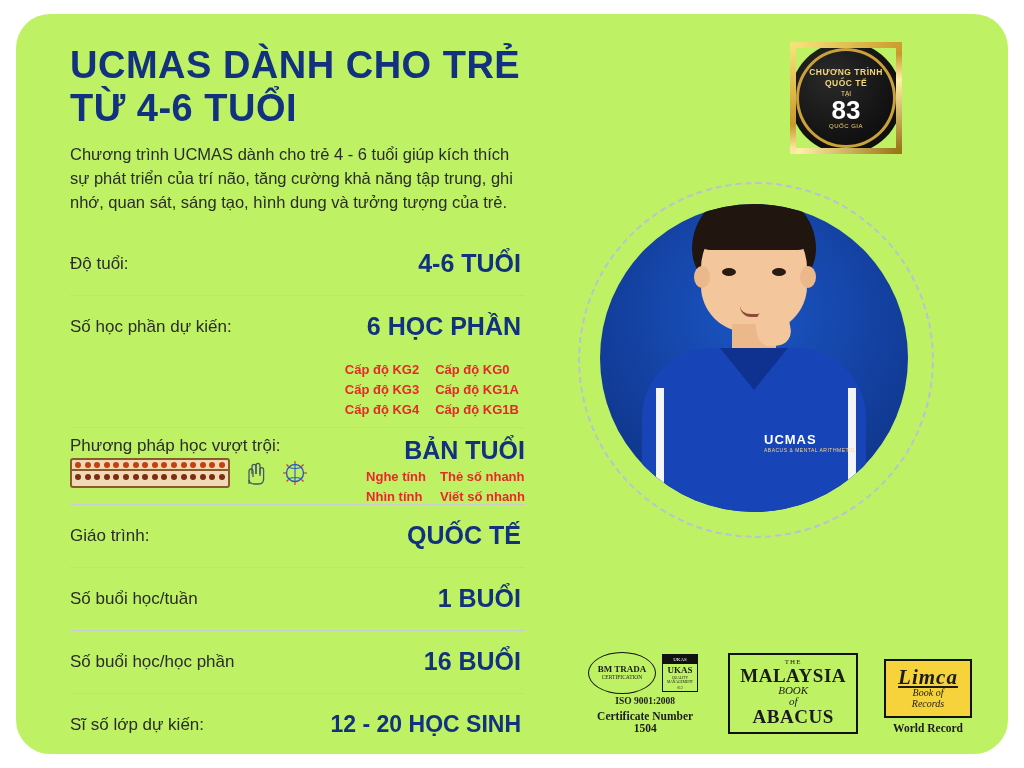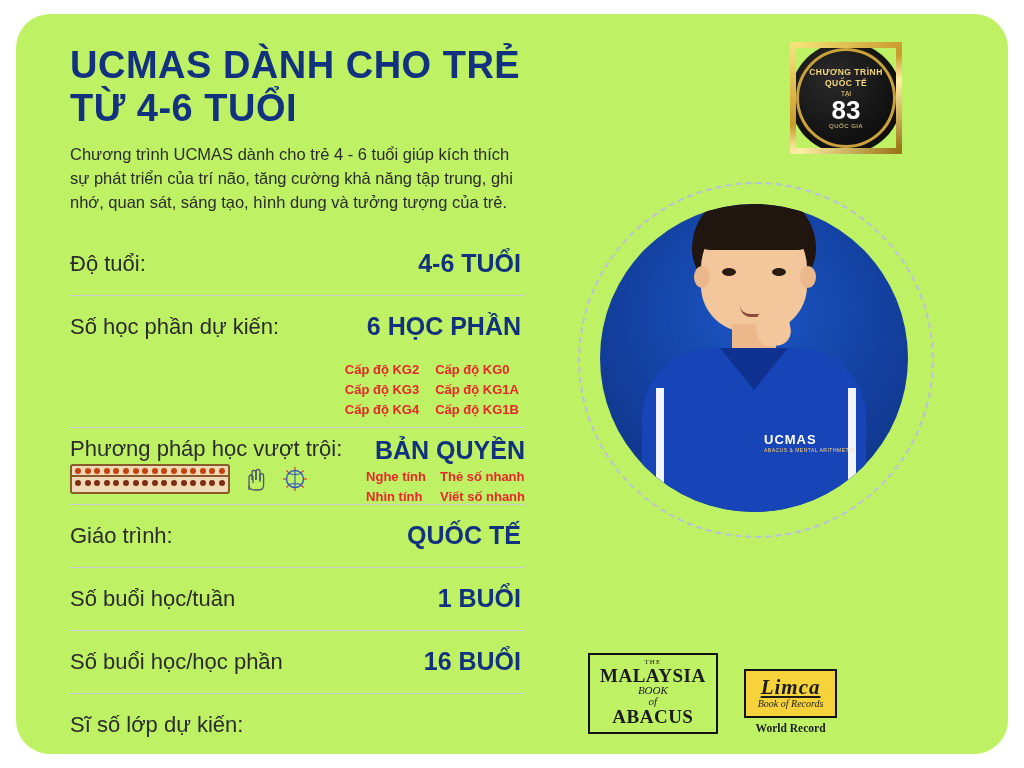--- a/index.html
+++ b/index.html
@@ -62,21 +62,21 @@
     display: flex;
     align-items: center;
     justify-content: space-between;
     border-top: 1px solid #c9ccd2;
     min-height: 50px;
     padding: 6px 4px 6px 0;
   }
   .row.first { border-top: none; }
   .row-label {
     color: #2b2b2b;
-    font-size: 22px;
+    font-size: 17px;
     white-space: nowrap;
   }
   .row-value {
     color: #12317f;
     font-size: 25px;
     font-weight: bold;
     white-space: nowrap;
     text-align: right;
   }
   .row-value.small { font-size: 23px; }
@@ -551,21 +551,21 @@
                       <path d="M24 15 L27 15"></path>
                     <path d="M6.5 23.5 L8.5 21.5"></path>
                       <path d="M23.5 23.5 L21.5 21.5"></path>
                       <path d="M15 24 L15 27"></path>
                   </g>
                 </svg>
               </span>
             </div>
           </div>
           <div class="method-right">
-            <span class="row-value">BẢN QUYỀN</span>
+            <span class="row-value">BẢN TUỔI</span>
             <div class="method-tags">
               <div class="sub-col">
                 <span>Nghe tính</span>
                 <span>Nhìn tính</span>
               </div>
               <div class="sub-col">
                 <span>Thẻ số nhanh</span>
                 <span>Viết số nhanh</span>
               </div>
             </div>
@@ -582,20 +582,21 @@
           <span class="row-value">1 BUỔI</span>
         </div>
 
         <div class="row">
           <span class="row-label">Số buổi học/học phần</span>
           <span class="row-value">16 BUỔI</span>
         </div>
 
         <div class="row">
           <span class="row-label">Sĩ số lớp dự kiến:</span>
+          <span class="row-value small">12 - 20 HỌC SINH</span>
         </div>
 
       </div>
     </div>
 
     <div class="right">
 
       <div class="badge-wrap">
         <div class="badge-ring"></div>
         <div class="badge">
@@ -629,20 +630,36 @@
           <div class="finger"></div>
           <div class="logo">
             <span>UCMAS</span>
             <small>ABACUS &amp; MENTAL ARITHMETIC</small>
           </div>
         </div>
       </div>
 
       <div class="logos">
 
+        <div class="logo-block">
+          <div class="bmtrada">
+            <div class="bm-oval">
+              <b>BM TRADA</b>
+              <i>CERTIFICATION</i>
+            </div>
+            <div class="ukas">
+              <div class="u-top">UKAS</div>
+              <div class="u-mid">UKAS</div>
+              <div class="u-sub">QUALITY MANAGEMENT</div>
+              <div class="u-sub">012</div>
+            </div>
+          </div>
+          <div class="iso-line">ISO 9001:2008</div>
+          <div class="logo-caption">Certificate Number 1504</div>
+        </div>
 
         <div class="logo-block">
           <div class="malaysia">
             <div class="m1">THE</div>
             <div class="m2">MALAYSIA</div>
             <div class="m3">BOOK</div>
             <div class="m3">of</div>
             <div class="m4">ABACUS</div>
           </div>
         </div>

